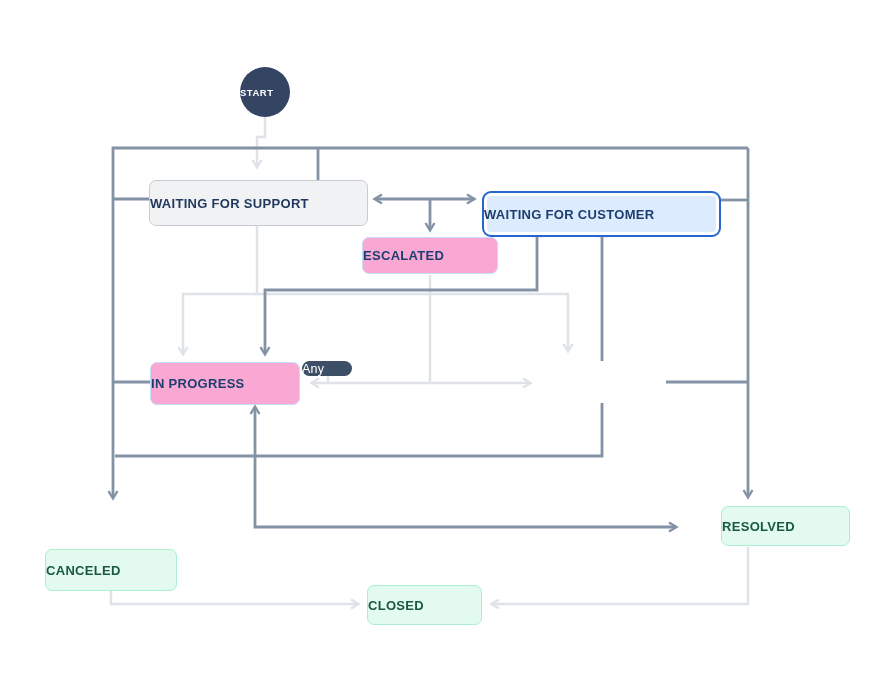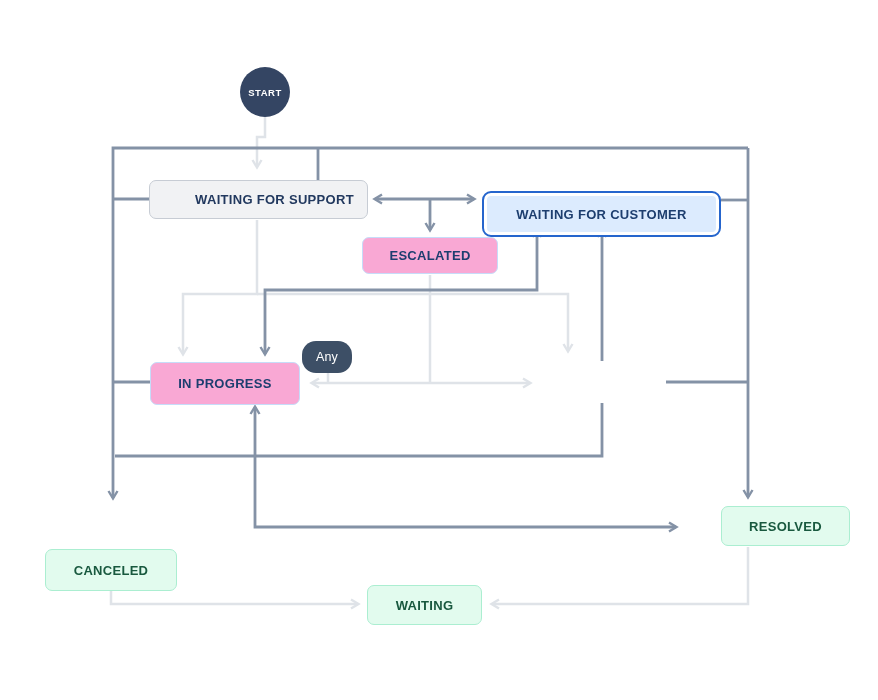--- a/index.html
+++ b/index.html
@@ -6,21 +6,21 @@
   #canvas{
     position:relative;
     width:878px;height:700px;
     background:#ffffff;
     font-family:"Liberation Sans", sans-serif;
     overflow:hidden;
   }
   #edges{position:absolute;left:0;top:0;}
   .node{
     position:absolute;
-    display:flex;align-items:center;justify-content:center;
+    display:flex;align-items:center;
     box-sizing:border-box;
     font-weight:bold;
     font-size:13px;
     letter-spacing:.3px;
     border-radius:7px;
     text-align:center;
     white-space:nowrap;
   }
   .status-blue{
     background:#f9a8d4;
@@ -101,46 +101,46 @@
       <path d="M602,361 L602,230" marker-end="url(#arrowDark)"></path>
       <path d="M602,403 L602,456 L115,456"></path>
       <path d="M255,407 L255,527 L676,527" marker-start="url(#arrowDark)" marker-end="url(#arrowDark)"></path>
     </g>
   </svg>
 
   <div class="node circle-node" style="left:240px;top:67px;width:50px;height:50px;">
     <span>START</span>
   </div>
 
-  <div class="node status-gray" style="left:149px;top:180px;width:219px;height:39px;padding-left:32px;">
+  <div class="node status-gray" style="left:149px;top:180px;width:219px;height:46px;">
     <span>WAITING FOR SUPPORT</span>
   </div>
 
   <div class="node status-selected" style="left:482px;top:176px;width:239px;height:46px;">
     <span>WAITING FOR CUSTOMER</span>
   </div>
 
   <div class="node status-blue" style="left:362px;top:237px;width:136px;height:37px;">
     <span>ESCALATED</span>
   </div>
 
-  <div class="node pill-node" style="left:302px;top:341px;width:50px;height:32px;">
+  <div class="node pill-node" style="left:302px;top:361px;width:50px;height:15px;">
     <span>Any</span>
   </div>
 
   <div class="node status-blue" style="left:150px;top:362px;width:150px;height:43px;">
     <span>IN PROGRESS</span>
   </div>
 
 
   <div class="node status-green" style="left:45px;top:509px;width:132px;height:42px;margin-top:40px;">
     <span>CANCELED</span>
   </div>
 
   <div class="node status-green" style="left:721px;top:506px;width:129px;height:40px;">
     <span>RESOLVED</span>
   </div>
 
   <div class="node status-green" style="left:367px;top:585px;width:115px;height:40px;">
-    <span>WAITING</span>
+    <span>CLOSED</span>
   </div>
 
 </div>
 
 </body></html>

